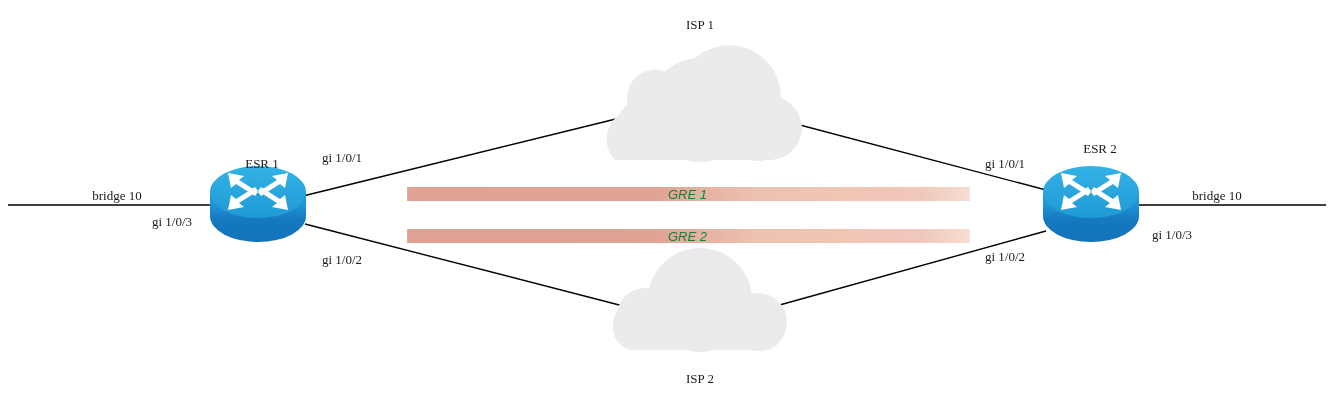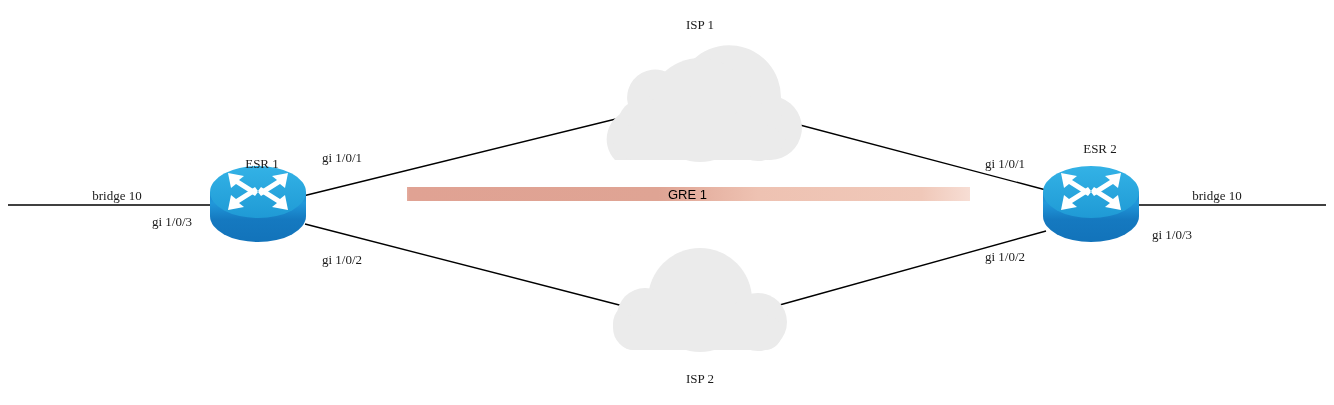--- a/index.html
+++ b/index.html
@@ -63,22 +63,23 @@
     width: 10px;
     background: #ffffff;
   }
   .gre-bar .gre-text {
     position: absolute;
     left: 0; right: 0;
     top: 50%;
     transform: translateY(-50%);
     text-align: center;
     font-size: 13px;
-    color: #000000;
+    color: #15803d;
     line-height: 1;
+    font-style: italic;
   }
 </style>
 </head>
 <body>
 
 <div id="canvas">
 
   <svg id="art" viewBox="0 0 1334 405">
     <defs>
       <linearGradient id="routerTopGrad" x1="0" y1="0" x2="0" y2="1">
@@ -160,20 +161,26 @@
     </g>
   </svg>
 
   <div class="gre-bar" style="left:395px; top:187px; width:585px;">
     <div class="gre-fill"></div>
     <div class="gre-cap-left"></div>
     <div class="gre-cap-right"></div>
     <div class="gre-text">GRE 1</div>
   </div>
 
+  <div class="gre-bar" style="left:395px; top:229px; width:585px;">
+    <div class="gre-fill"></div>
+    <div class="gre-cap-left"></div>
+    <div class="gre-cap-right"></div>
+    <div class="gre-text">GRE 2</div>
+  </div>
 
   <div class="label center" style="left:700px; top:18px;">ISP 1</div>
   <div class="label center" style="left:700px; top:372px;">ISP 2</div>
 
   <div class="label center" style="left:262px; top:157px;">ESR 1</div>
   <div class="label center" style="left:1100px; top:134px;margin-top:8px;">ESR 2</div>
 
   <div class="label center" style="left:117px; top:189px;">bridge 10</div>
   <div class="label center" style="left:1217px; top:189px;">bridge 10</div>
 

